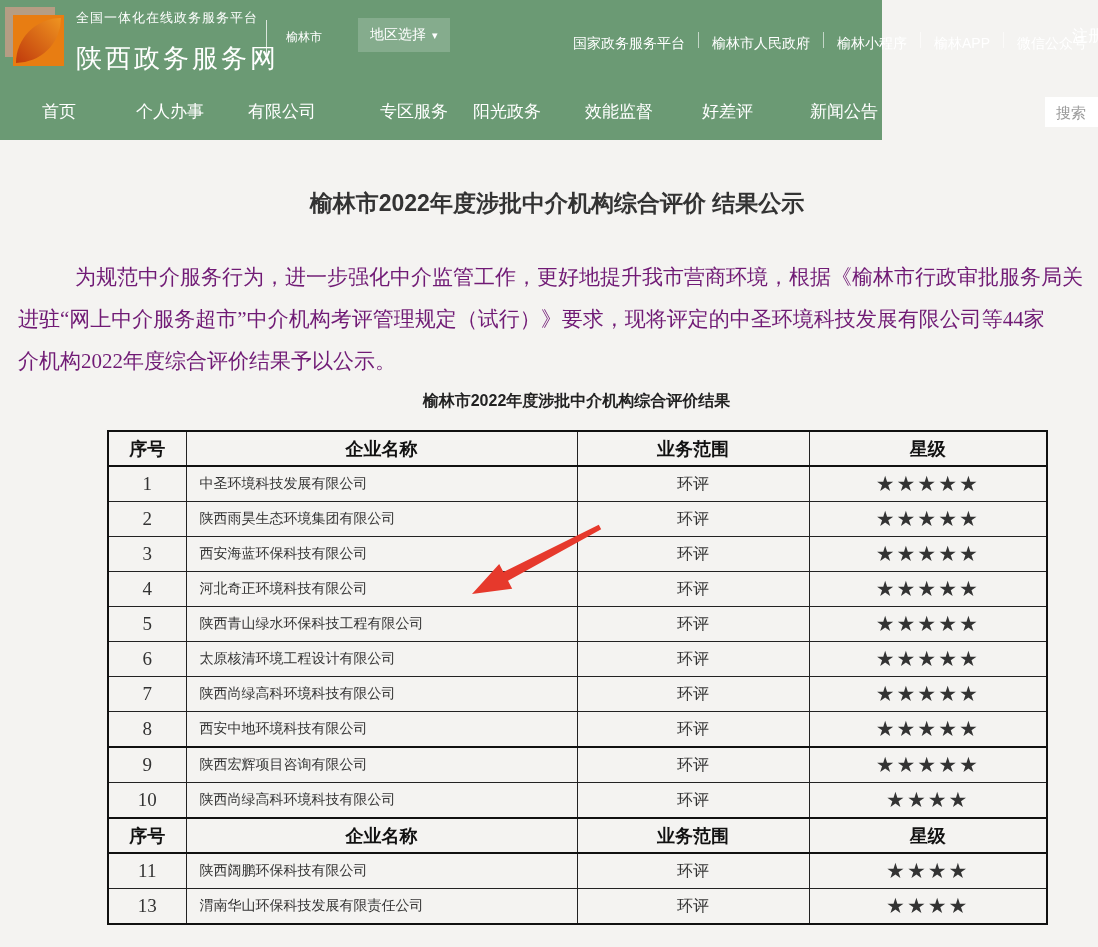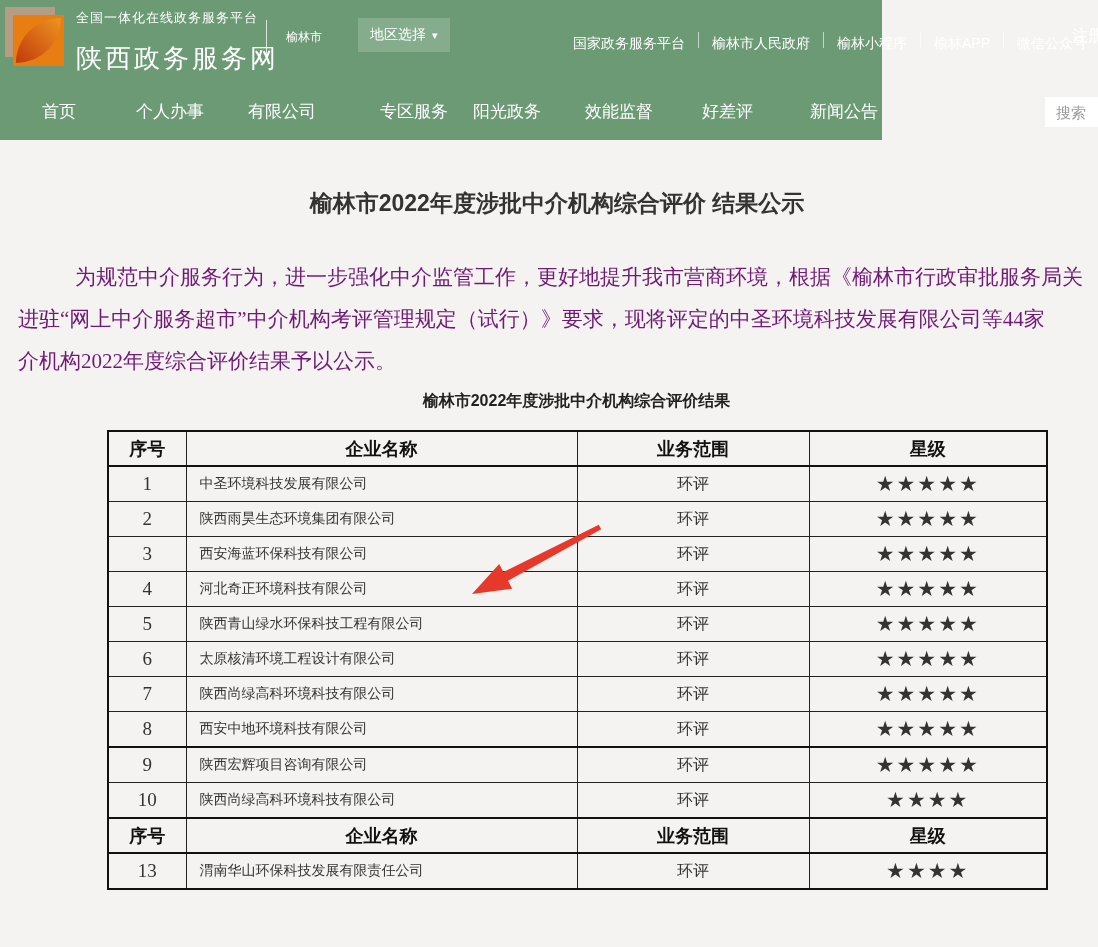--- a/index.html
+++ b/index.html
@@ -228,20 +228,26 @@
           <td class="td-name">陕西尚绿高科环境科技有限公司</td>
           <td class="td-scope">环评</td>
           <td class="td-stars">★★★★</td>
         </tr>
         <tr class="thick-top">
           <th>序号</th>
           <th>企业名称</th>
           <th>业务范围</th>
           <th>星级</th>
         </tr>
+        <tr class="thick-top">
+          <td class="td-no">11</td>
+          <td class="td-name">陕西阔鹏环保科技有限公司</td>
+          <td class="td-scope">环评</td>
+          <td class="td-stars">★★★★</td>
+        </tr>
         <tr>
           <td class="td-no">13</td>
           <td class="td-name">渭南华山环保科技发展有限责任公司</td>
           <td class="td-scope">环评</td>
           <td class="td-stars">★★★★</td>
         </tr>
       </tbody>
   </table>
 
   <svg class="arrow-overlay" viewBox="0 0 1098 947">

